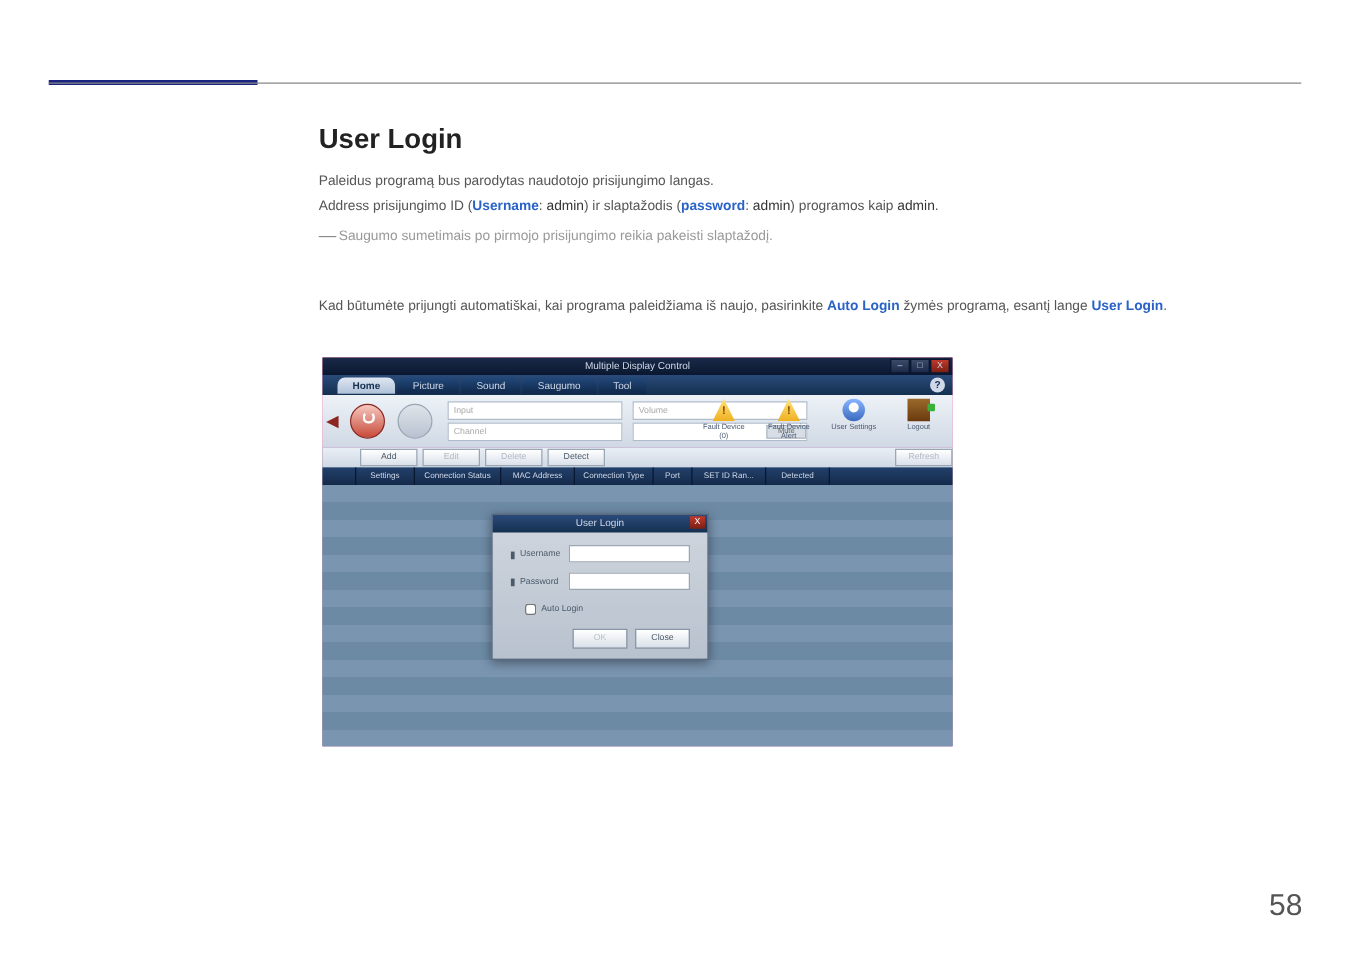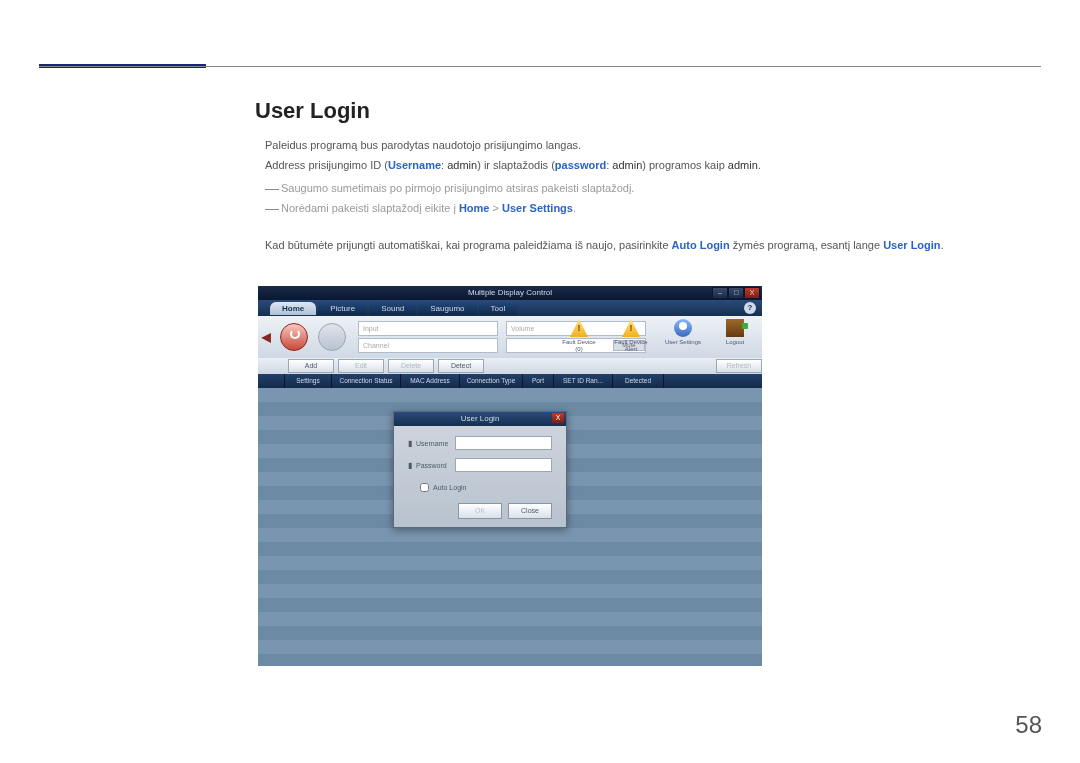--- a/index.html
+++ b/index.html
@@ -1,32 +1,32 @@
 <!DOCTYPE html>
 <html><head>
 <meta charset="utf-8">
 <style>
 html,body{margin:0;padding:0;width:1080px;height:763px;background:#fff;font-family:Arial,Helvetica,sans-serif;color:#000}
 .page{position:relative;width:1080px;height:763px}
 .top-accent{position:absolute;left:39px;top:64px;width:167px;height:4px;background:#1a237e}
 .top-rule{position:absolute;left:39px;top:66px;width:1002px;height:1px;background:#888}
 h1.heading{position:absolute;left:255px;top:98px;font-size:22px;font-weight:bold;margin:0;color:#222}
 
-.body-text{position:absolute;left:265px;font-size:11px;color:#555;line-height:1.4}
+.body-text{position:absolute;left:255px;font-size:11px;color:#555;line-height:1.4}
 .l1{top:138px}
 .l2{top:158px}
 .l3{top:178px;color:#999}
 .l4{top:198px;color:#999}
 .l5{top:218px}
 .l6{top:238px}
 .dash{color:#888;font-size:14px;position:relative;top:1px;margin-right:2px}
 .blue{color:#2a63c7;font-weight:bold}
 .bold{font-weight:normal;color:#333}
 
-.app-frame{position:absolute;left:258px;top:286px;width:504px;height:380px;background:#ec4899}
+.app-frame{position:absolute;left:258px;top:286px;width:504px;height:311px;background:#ec4899}
 .titlebar{height:14px;background:linear-gradient(#1a2a48,#0a1730);color:#cfd8e8;font-size:8px;text-align:center;line-height:14px;position:relative}
 .window-ctrls{position:absolute;right:2px;top:1px;display:flex;gap:0}
 .wctrl{width:14px;height:10px;background:linear-gradient(#3a4a68,#1a2a48);border:1px solid #0a1730;font-size:7px;color:#cfd8e8;text-align:center;line-height:10px}
 .wctrl.x{background:linear-gradient(#c0392b,#7a1f14)}
 .menubar{height:16px;background:linear-gradient(#2a4a7a,#14304f);display:flex;align-items:center;padding-left:12px;position:relative}
 .tab{padding:2px 12px;font-size:8px;color:#cfd8e8;border-radius:6px 6px 0 0;background:linear-gradient(#22487a,#10284a);margin-right:2px}
 .tab.on{background:linear-gradient(#dfe7f2,#afc1d8);color:#14304f;font-weight:bold}
 .menubar .help{position:absolute;right:6px;top:2px;width:12px;height:12px;border-radius:50%;background:#cfd8e8;color:#14304f;font-size:8px;text-align:center;line-height:12px;font-weight:bold}
 
 .toolbar{height:42px;background:linear-gradient(#eef2f7,#cfd8e4);display:flex;align-items:center;position:relative}
@@ -94,23 +94,22 @@
   <div class="top-rule"></div>
 
   <h1 class="heading">User Login</h1>
 
   <div class="body-text l1">Paleidus programą bus parodytas naudotojo prisijungimo langas.</div>
 
   <div class="body-text l2">
     <span>Address prisijungimo ID (</span><span class="blue">Username</span><span>: </span><span class="bold">admin</span><span>) ir slaptažodis (</span><span class="blue">password</span><span>: </span><span class="bold">admin</span><span>) programos kaip </span><span class="bold">admin</span><span>.</span>
   </div>
 
-  <div class="body-text l3"><span class="dash">―</span><span>Saugumo sumetimais po pirmojo prisijungimo atsiras pakeisti slaptažodį.</span></div>
-
-  <div class="body-text l4"><span class="dash">―</span><span>Norėdami pakeisti slaptažodį eikite į </span><span class="blue">Home</span><span> &gt; </span><span class="blue">User Settings</span><span>.</span></div>
+  <div class="body-text l3"><span class="dash">―</span><span>Saugumo sumetimais po pirmojo prisijungimo reikia pakeisti slaptažodį.</span></div>
+
 
 
   <div class="body-text l6">
     <span>Kad būtumėte prijungti automatiškai, kai programa paleidžiama iš naujo, pasirinkite </span><span class="blue">Auto Login</span><span> žymės programą, esantį lange </span><span class="blue">User Login</span><span>.</span>
   </div>
 
   <div class="app-frame">
     <div class="titlebar">
       <span>Multiple Display Control</span>
       <div class="window-ctrls">

